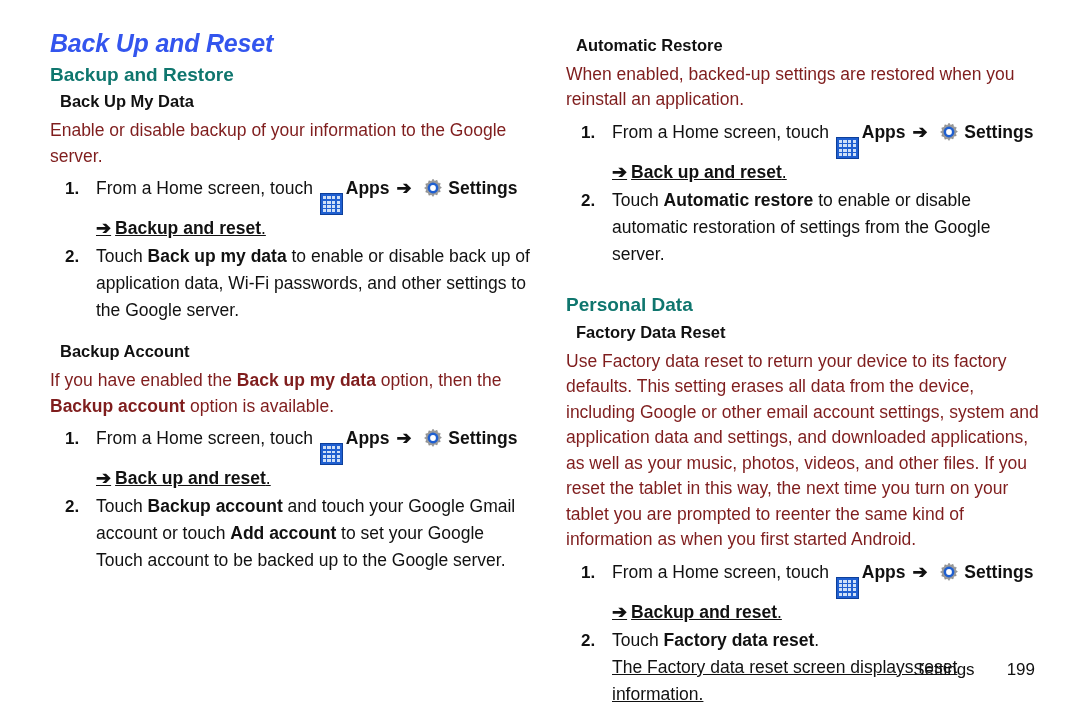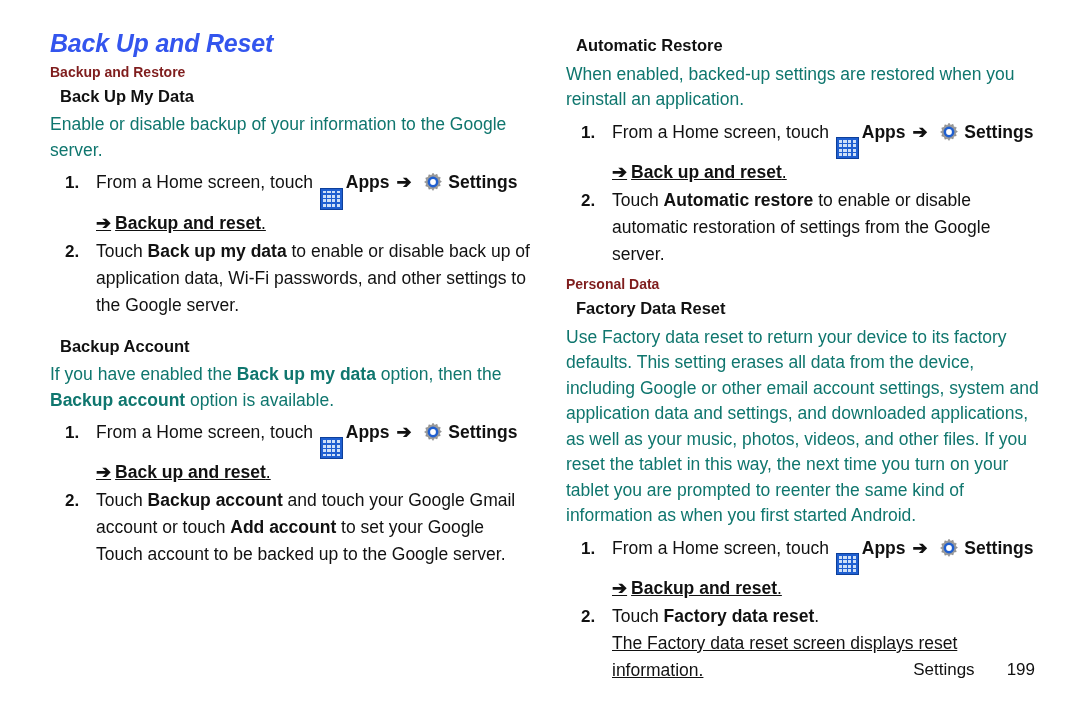--- a/index.html
+++ b/index.html
@@ -40,47 +40,47 @@
   h1.chapter {
     font-size: 25px;
     font-weight: bold;
     font-style: italic;
     color: #3355ee;
     margin: 0 0 6px 0;
     letter-spacing: -0.2px;
     line-height: 1.1;
   }
   h2.section {
-    font-size: 14px;
-    font-weight: bold;
-    color: #7f1d1d;
+    font-size: 19px;
+    font-weight: bold;
+    color: #0f766e;
     margin: 2px 0 7px 0;
     line-height: 1.15;
   }
   h2.section.spaced {
-    margin-top: 8px;
+    margin-top: 26px;
   }
   h3.sub {
     font-size: 16.5px;
     font-weight: bold;
     color: #111111;
     margin: 0 0 6px 0;
     padding-left: 10px;
     line-height: 1.2;
   }
   h3.sub.gap {
     margin-top: 18px;
   }
 
   
   p.body {
     font-size: 17.5px;
     line-height: 25.5px;
     margin: 0 0 4px 0;
-    color: #0f766e;
+    color: #7f1d1d;
   }
 
   
   ol.steps {
     list-style: none;
     margin: 6px 0 6px 0;
     padding: 0;
   }
   ol.steps > li {
     position: relative;

